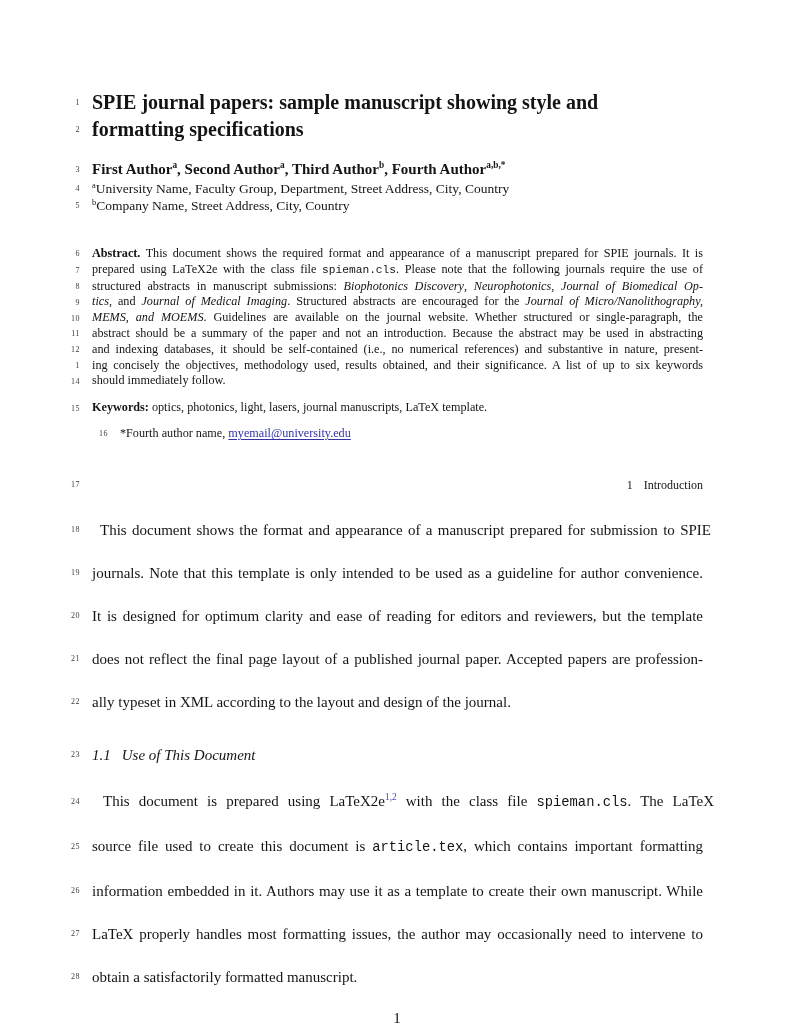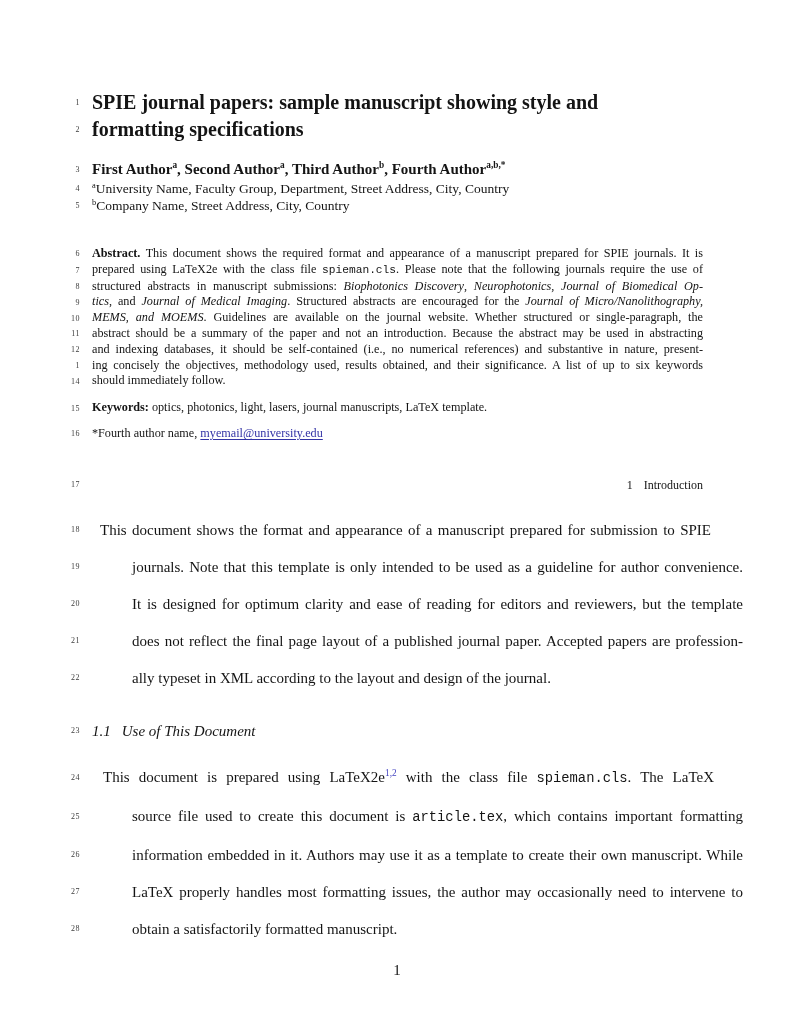--- a/index.html
+++ b/index.html
@@ -36,24 +36,24 @@
   .ab .txt,.kw .txt,.nt .txt{font-size:12.2px;line-height:15.8px;}
   .h1 .txt{font-size:12px;font-weight:normal;line-height:20px;text-align:right;}
   .h2 .txt{font-size:15px;font-style:italic;line-height:20px;}
   .bd .txt{font-size:15px;line-height:20px;}
 
   
   .au{margin-top:17px;}
   .au + .af{margin-top:1px;}
   .af + .ab{margin-top:32px;}
   .ab + .kw{margin-top:11px;}
-  .kw + .nt{margin-top:10px;}
+  .kw + .nt{margin-top:10px;margin-left:28px;}
   .nt + .h1{margin-top:33px;}
   .h1 + .bd{margin-top:25px;padding-left:8px;}
-  .bd + .bd{margin-top:17px;padding-left:40px;}
+  .bd + .bd{margin-top:23px;}
   .bd + .h2{margin-top:33px;}
   .h2 + .bd{margin-top:26px;padding-left:11px;}
 
   
   .s-b{font-weight:bold;}
   .s-i{font-style:italic;}
   .s-m{font-family:"Liberation Mono","DejaVu Sans Mono",monospace;font-size:92%;}
   .s-sup{font-size:62%;vertical-align:super;line-height:0;}
   .s-cite{font-size:62%;vertical-align:super;line-height:0;color:var(--cite);margin-top:24px;}
   .s-link{color:var(--link);text-decoration:underline;text-underline-offset:2px;cursor:pointer;}

